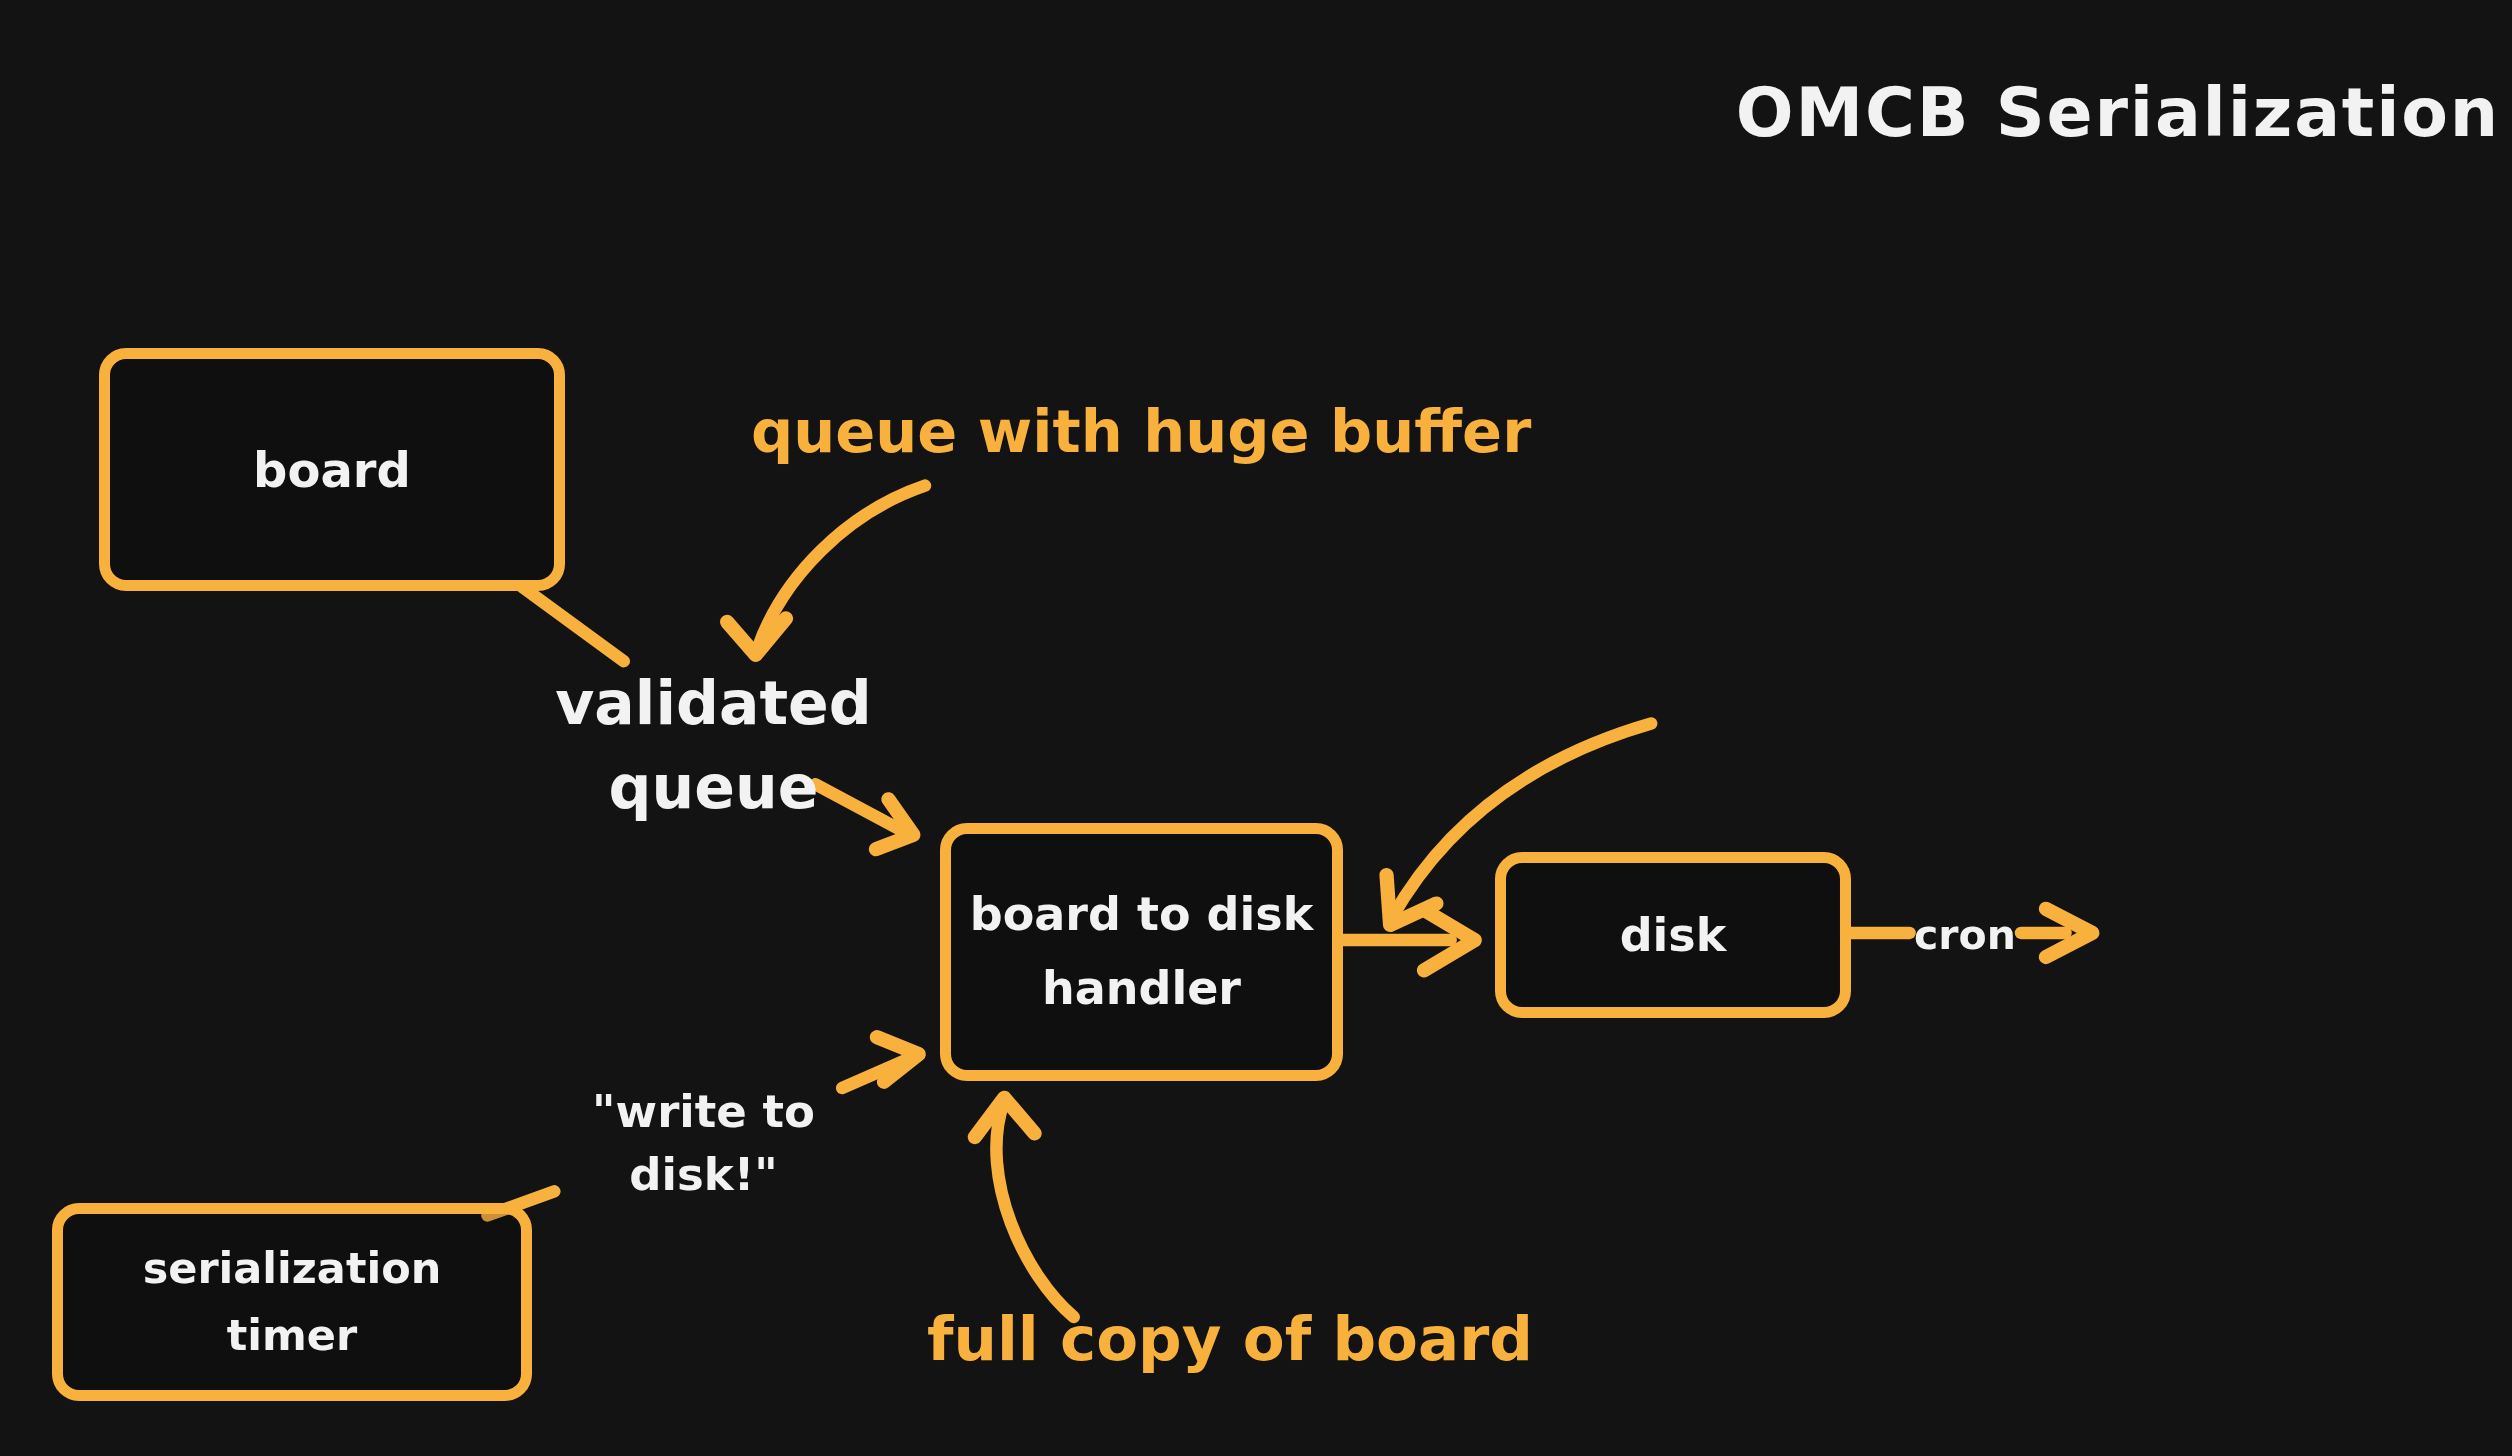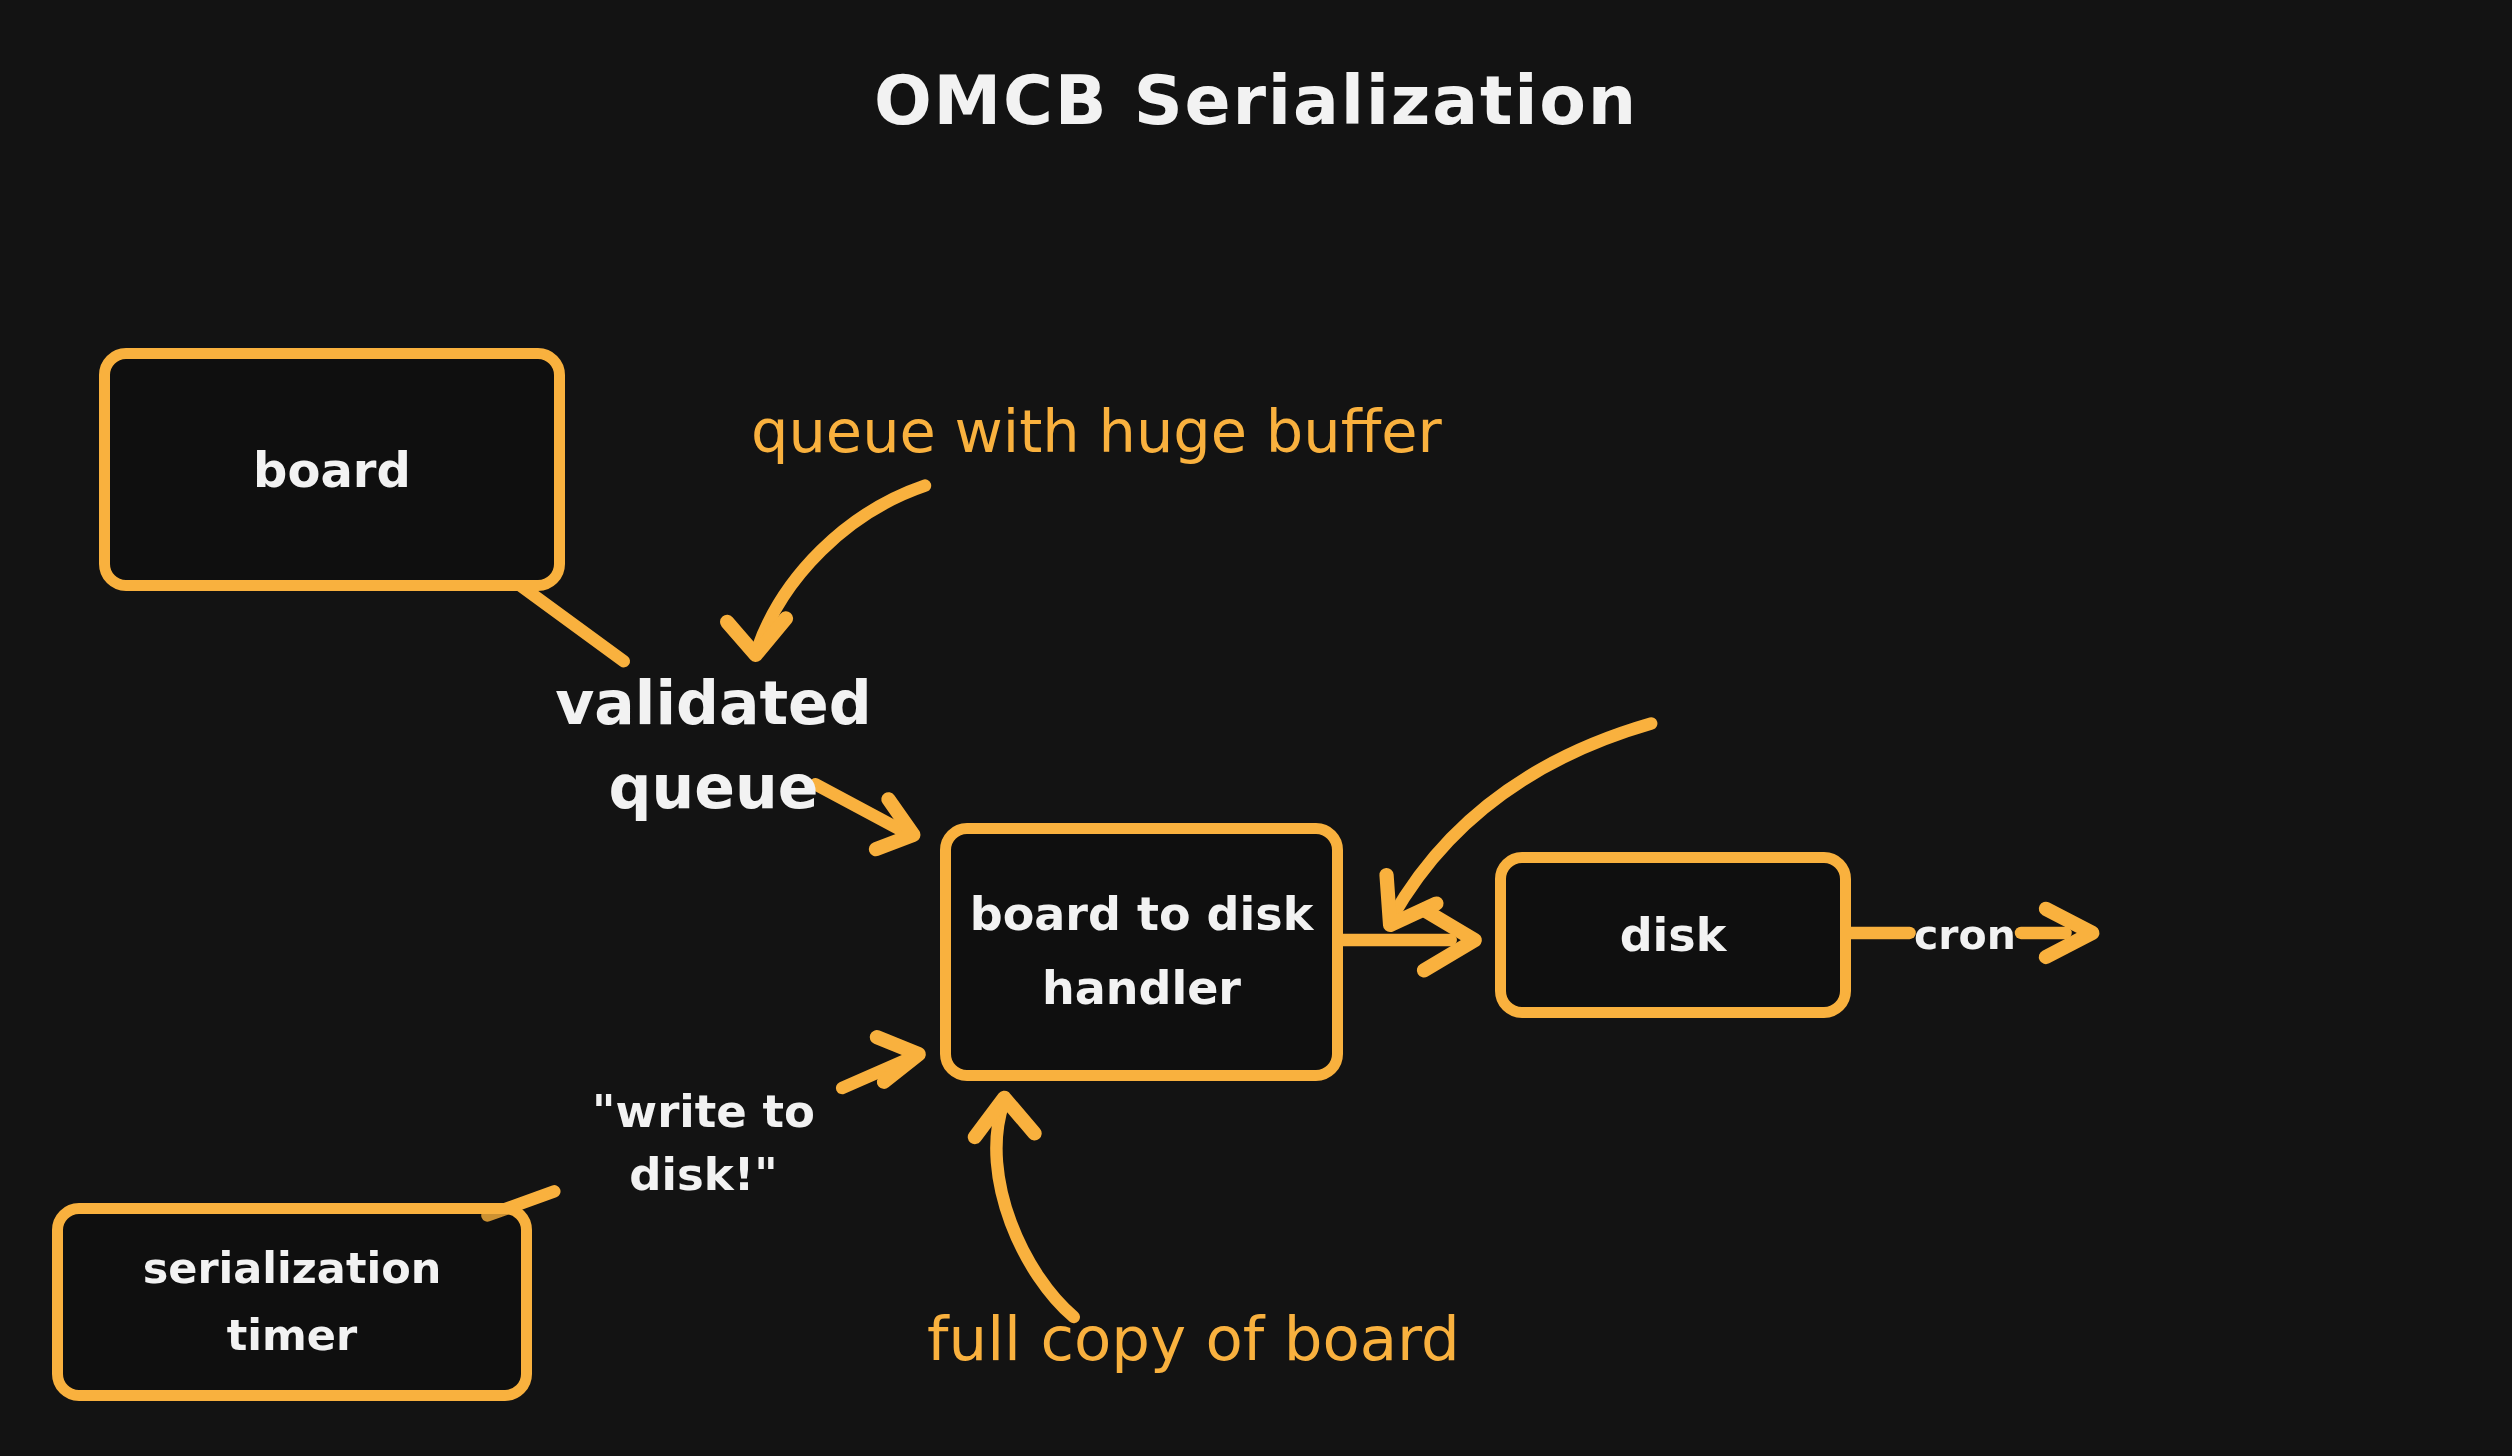--- a/index.html
+++ b/index.html
@@ -15,21 +15,21 @@
     overflow:hidden;
     font-family:"DejaVu Sans","Liberation Sans",sans-serif;
   }
   .edges{position:absolute;inset:0;width:2512px;height:1456px;}
   .edges path{fill:none;stroke:var(--accent);stroke-linecap:round;stroke-linejoin:round;}
   .edges .line{stroke-width:14;}
   .edges .head{stroke-width:16;}
 
   .title{
     position:absolute;left:0;right:0;top:61px;
-    text-align:center;margin:0;
+    text-align:right;margin:12px;
     color:var(--ink);font-size:68px;font-weight:bold;letter-spacing:1.8px;
   }
 
   .node{
     position:absolute;box-sizing:border-box;
     border:11.6px solid var(--accent);
     border-radius:27px;
     background:rgba(0,0,0,0.18);
     display:flex;flex-direction:column;align-items:center;justify-content:center;
     color:var(--ink);font-weight:bold;text-align:center;
@@ -43,21 +43,21 @@
   .node-timer{left:52px;top:1203px;width:480px;height:198px;font-size:43px;line-height:1.55;}
 
   .edge-label{
     position:absolute;color:var(--ink);font-weight:bold;text-align:center;line-height:1.4;
   }
   .lbl-validated{left:553px;top:661px;width:321px;font-size:60px;}
   .lbl-write{left:561px;top:1080px;width:285px;font-size:45px;}
   .lbl-cron{left:1907px;top:907px;width:116px;font-size:41px;}
 
   .annotation{
-    position:absolute;color:var(--accent);font-weight:normal;white-space:nowrap;
+    position:absolute;color:var(--accent);font-weight:bold;white-space:nowrap;
   }
   .ann-queue{left:751px;top:397px;font-size:59px;}
   .ann-atomic{left:1341px;top:640px;font-size:61px;}
   .ann-fullcopy{left:927px;top:1303px;font-size:61px;}
 </style>
 </head>
 <body>
 
 <div class="canvas">
 

